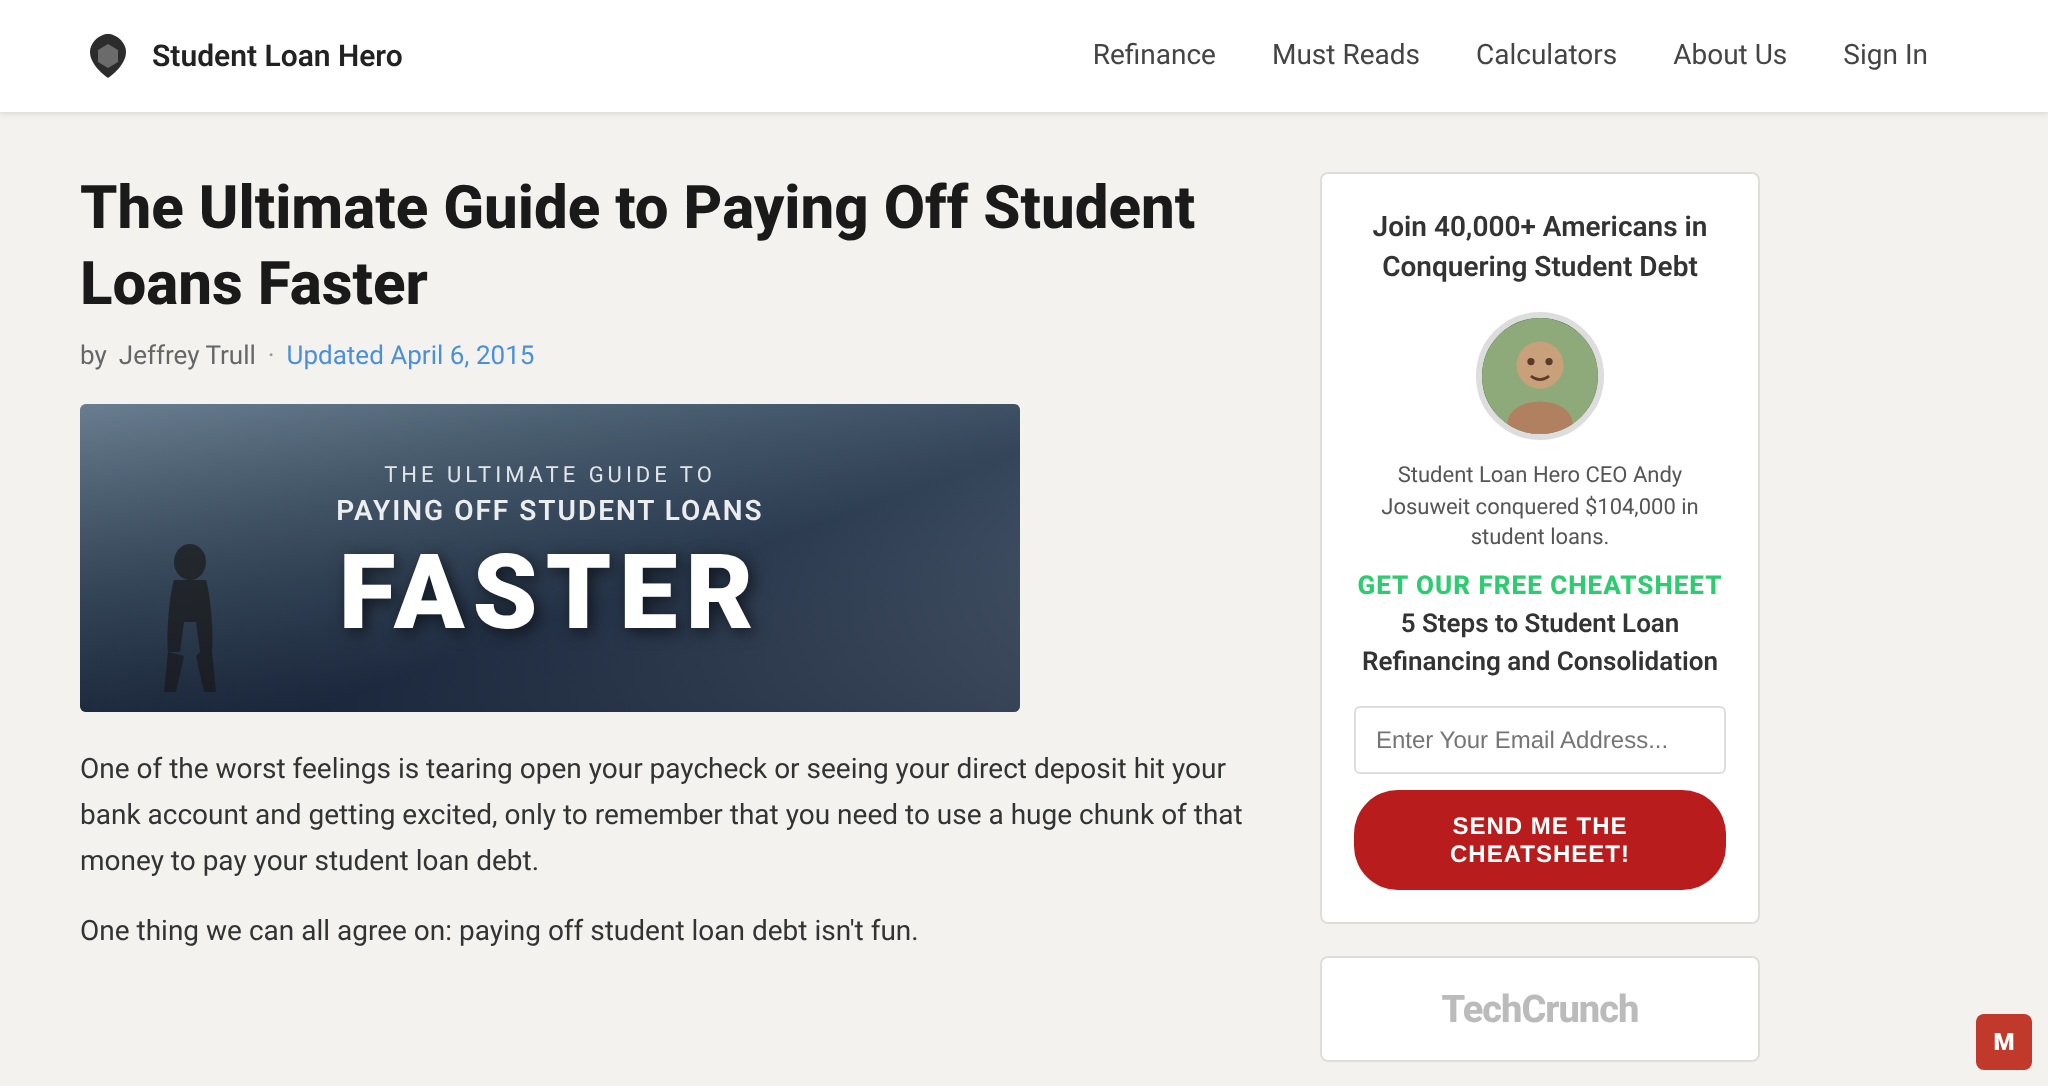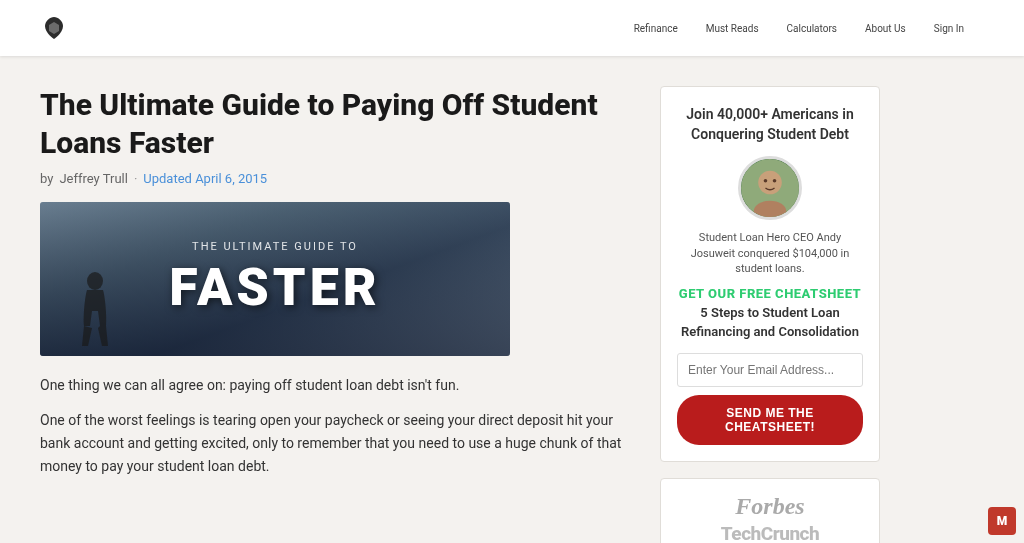--- a/index.html
+++ b/index.html
@@ -39,21 +39,21 @@
       color: #222;
     }
     .nav {
       display: flex;
       align-items: center;
       gap: 28px;
       margin-left: auto;
       margin-right: 20px;
     }
     .nav-item {
-      font-size: 10px;
+      font-size: 14px;
       color: #444;
       cursor: pointer;
       text-decoration: none;
     }
     .signup-btn {
       background: #2c2c2c;
       color: #fff;
       border: none;
       padding: 9px 18px;
       border-radius: 22px;
@@ -277,20 +277,21 @@
   </style>
 </head>
 <body>
 
 <header class="header">
   <div class="logo-area">
     <svg class="logo-icon" viewBox="0 0 28 28" fill="none" xmlns="http://www.w3.org/2000/svg">
       <path d="M14 3 C10 3, 5 7, 5 12 C5 19, 14 25, 14 25 C14 25, 23 19, 23 12 C23 7, 18 3, 14 3Z" fill="#2c2c2c"></path>
       <path d="M9 11 L14 8 L19 11 L19 17 L14 20 L9 17 Z" fill="#fff" opacity="0.3"></path>
     </svg>
+    <span class="logo-text">Student Loan Hero</span>
   </div>
   <nav class="nav">
     <a class="nav-item">Refinance</a>
     <a class="nav-item">Must Reads</a>
     <a class="nav-item">Calculators</a>
     <a class="nav-item">About Us</a>
     <a class="nav-item">Sign In</a>
   </nav>
 </header>
 
@@ -309,26 +310,27 @@
       <div class="article-image-overlay"></div>
 
       <svg class="silhouette" viewBox="0 0 50 90" fill="none" xmlns="http://www.w3.org/2000/svg">
         <ellipse cx="25" cy="15" rx="8" ry="9" fill="#1a1a1a" opacity="0.7"></ellipse>
         <path d="M17 24 C15 30, 13 50, 14 60 L20 60 L22 45 L28 45 L30 60 L36 60 C37 50, 35 30, 33 24 Z" fill="#1a1a1a" opacity="0.7"></path>
         <path d="M14 60 L12 80 L18 80 L22 62 Z" fill="#1a1a1a" opacity="0.7"></path>
         <path d="M30 60 L28 62 L32 80 L38 80 L36 60 Z" fill="#1a1a1a" opacity="0.7"></path>
       </svg>
       <div class="article-image-text">
         <div class="img-subtitle">The Ultimate Guide to</div>
+        <div class="img-title-line1">Paying Off Student Loans</div>
         <div class="img-main-word">FASTER</div>
       </div>
     </div>
 
+    <p class="article-para">One of the worst feelings is tearing open your paycheck or seeing your direct deposit hit your bank account and getting excited, only to remember that you need to use a huge chunk of that money to pay your student loan debt.</p>
     <p class="article-para">One thing we can all agree on: paying off student loan debt isn't fun.</p>
-    <p class="article-para">One of the worst feelings is tearing open your paycheck or seeing your direct deposit hit your bank account and getting excited, only to remember that you need to use a huge chunk of that money to pay your student loan debt.</p>
   </div>
 
   <div class="sidebar">
 
     <div class="cta-box">
       <p class="cta-headline">Join 40,000+ Americans in Conquering Student Debt</p>
 
       <div class="ceo-avatar">
 
         <svg viewBox="0 0 64 64" width="64" height="64">
@@ -343,21 +345,20 @@
 
       <p class="ceo-caption">Student Loan Hero CEO Andy Josuweit conquered $104,000 in student loans.</p>
       <p class="cta-free-label">GET OUR FREE CHEATSHEET</p>
       <p class="cta-steps">5 Steps to Student Loan Refinancing and Consolidation</p>
 
       <input type="email" class="email-input" placeholder="Enter Your Email Address..." style="">
       <button class="cheatsheet-btn">SEND ME THE CHEATSHEET!</button>
     </div>
 
     <div class="press-box">
-      <div class="press-forbes">Forbes</div>
       <div class="press-techcrunch">TechCrunch</div>
     </div>
 
   </div>
 </div>
 
 <div class="mcafee-badge">
   <span>M</span>
 </div>
 

